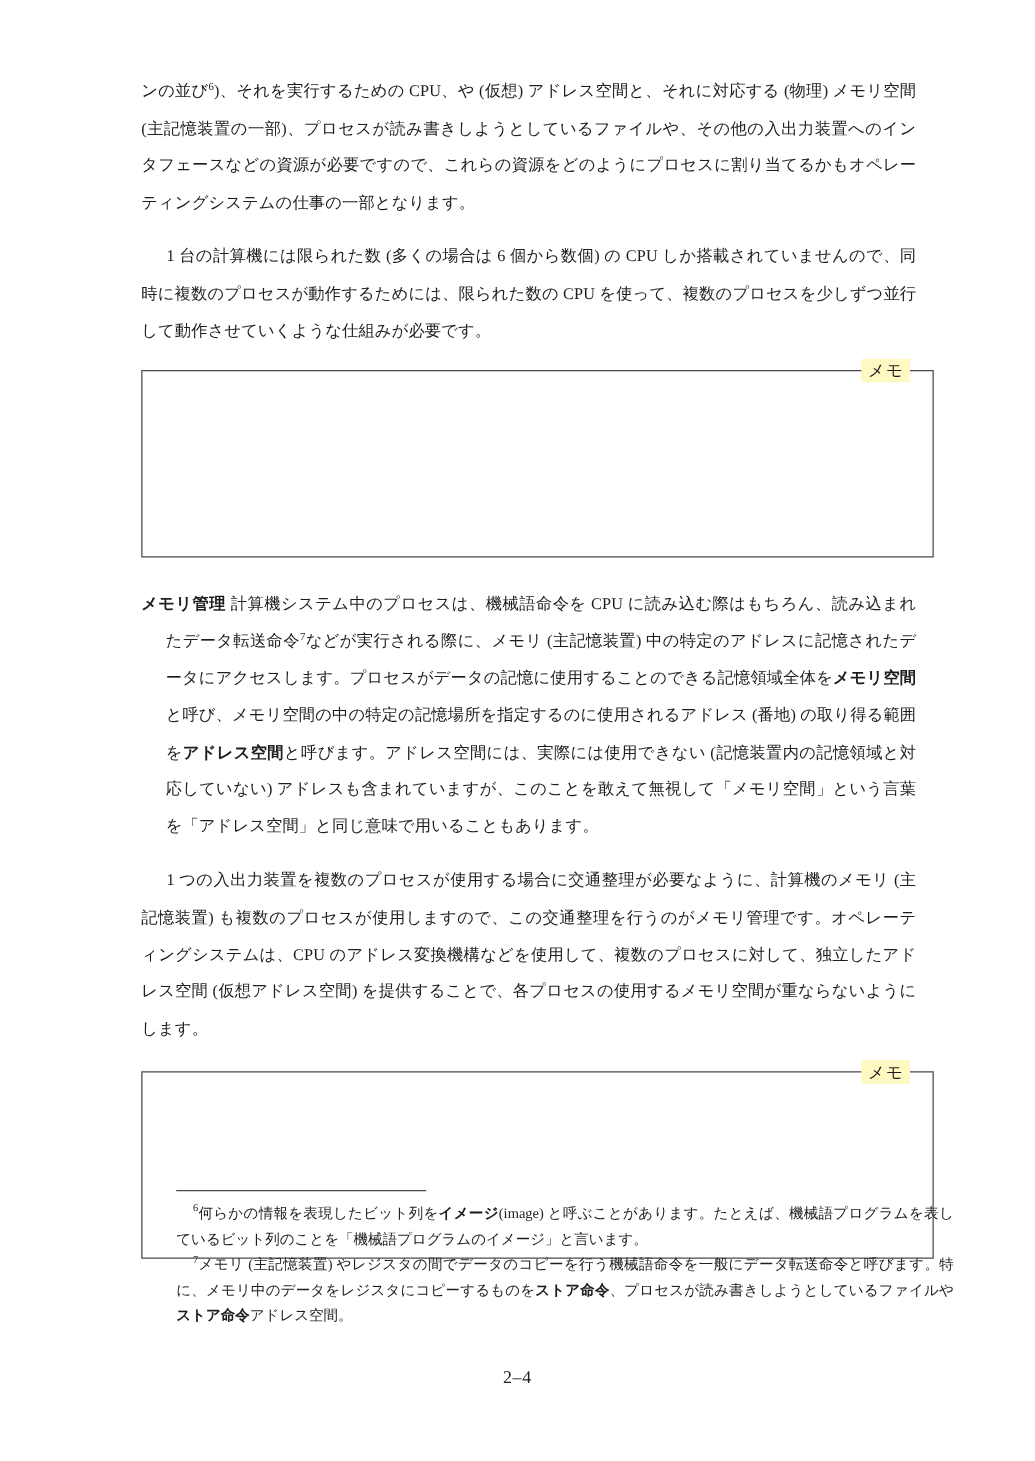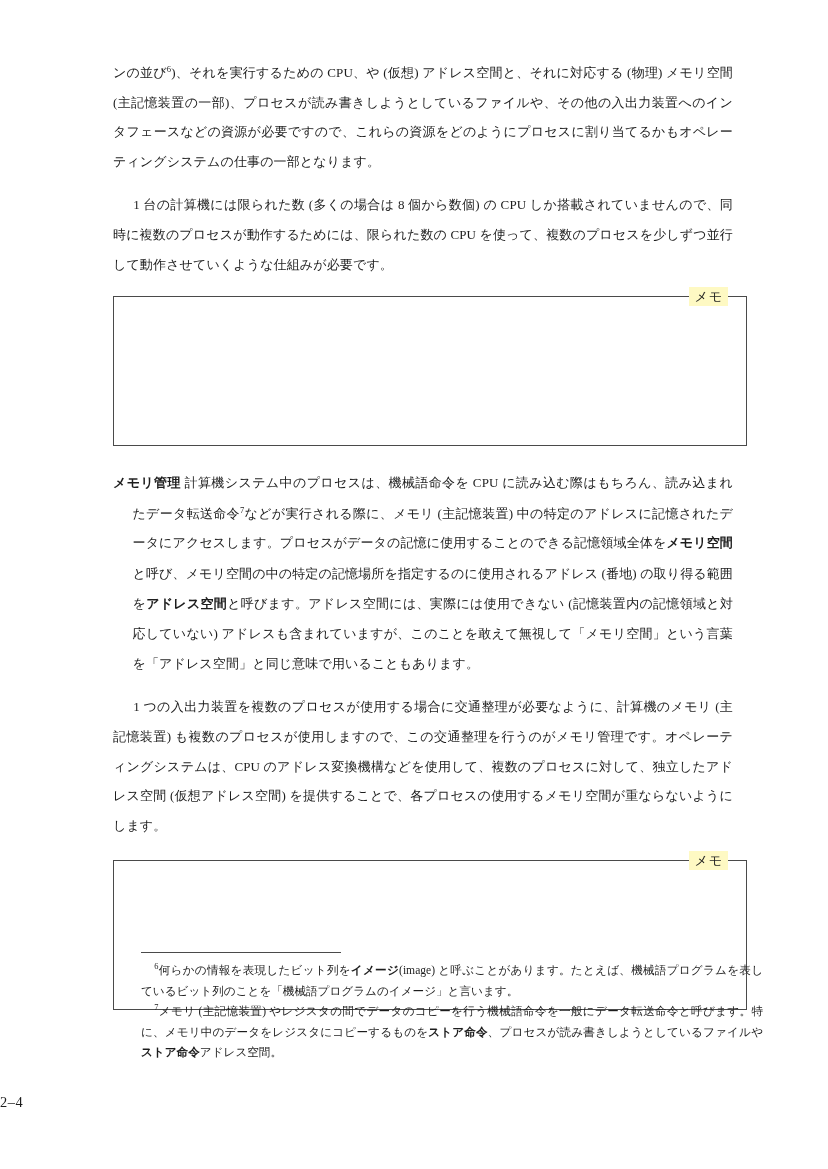--- a/index.html
+++ b/index.html
@@ -49,21 +49,21 @@
 
   .gap-sm { height: 14px; }
   .gap-md { height: 17px; }
 
   sup.fnmark {
     font-size: 0.66em;
     vertical-align: super;
     line-height: 0;
   }
 
-  b, strong { font-weight: 700; font-family: Liberation Mono, monospace; }
+  b, strong { font-weight: 700; }
 
   
   .memo-box {
     position: relative;
     width: 634px;
     box-sizing: border-box;
     border: 1px solid #4a4a4a;
     background: #ffffff;
   }
   .memo-box .memo-label {
@@ -106,38 +106,38 @@
     font-size: 0.72em;
     vertical-align: super;
     line-height: 0;
   }
 
   
   .page-number {
     position: absolute;
     left: 0;
     width: 828px;
-    text-align: left;
+    text-align: center;
     font-size: 14.4px;
     color: #1d1d1d;
     letter-spacing: 0.04em;
   }
 </style>
 </head>
 <body>
 
 <div class="page">
 
   <div class="content">
 
     <p class="body-para"><span>ンの並び</span><sup class="fnmark">6</sup><span>)、それを実行するための CPU、や (仮想) アドレス空間と、それに対応する (物理) メモリ空間 (主記憶装置の一部)、プロセスが読み書きしようとしているファイルや、その他の入出力装置へのインタフェースなどの資源が必要ですので、これらの資源をどのようにプロセスに割り当てるかもオペレーティングシステムの仕事の一部となります。</span></p>
 
     <div class="gap-sm"></div>
 
-    <p class="body-para indent">1 台の計算機には限られた数 (多くの場合は 8 個から数個) の CPU しか搭載されていませんので、同時に複数のプロセスが動作するためには、限られた数の CPU を使って、複数のプロセスを少しずつ並行して動作させていくような仕組みが必要です。</p>
+    <p class="body-para indent">1 台の計算機には限られた数 (多くの場合は 6 個から数個) の CPU しか搭載されていませんので、同時に複数のプロセスが動作するためには、限られた数の CPU を使って、複数のプロセスを少しずつ並行して動作させていくような仕組みが必要です。</p>
 
     <div class="gap-md"></div>
 
     <div class="memo-box">
       <span class="memo-label">メモ</span>
       <div class="memo-inner" style="height:148px;"></div>
     </div>
 
     <div class="gap-md" style="height:22px;"></div>
 

